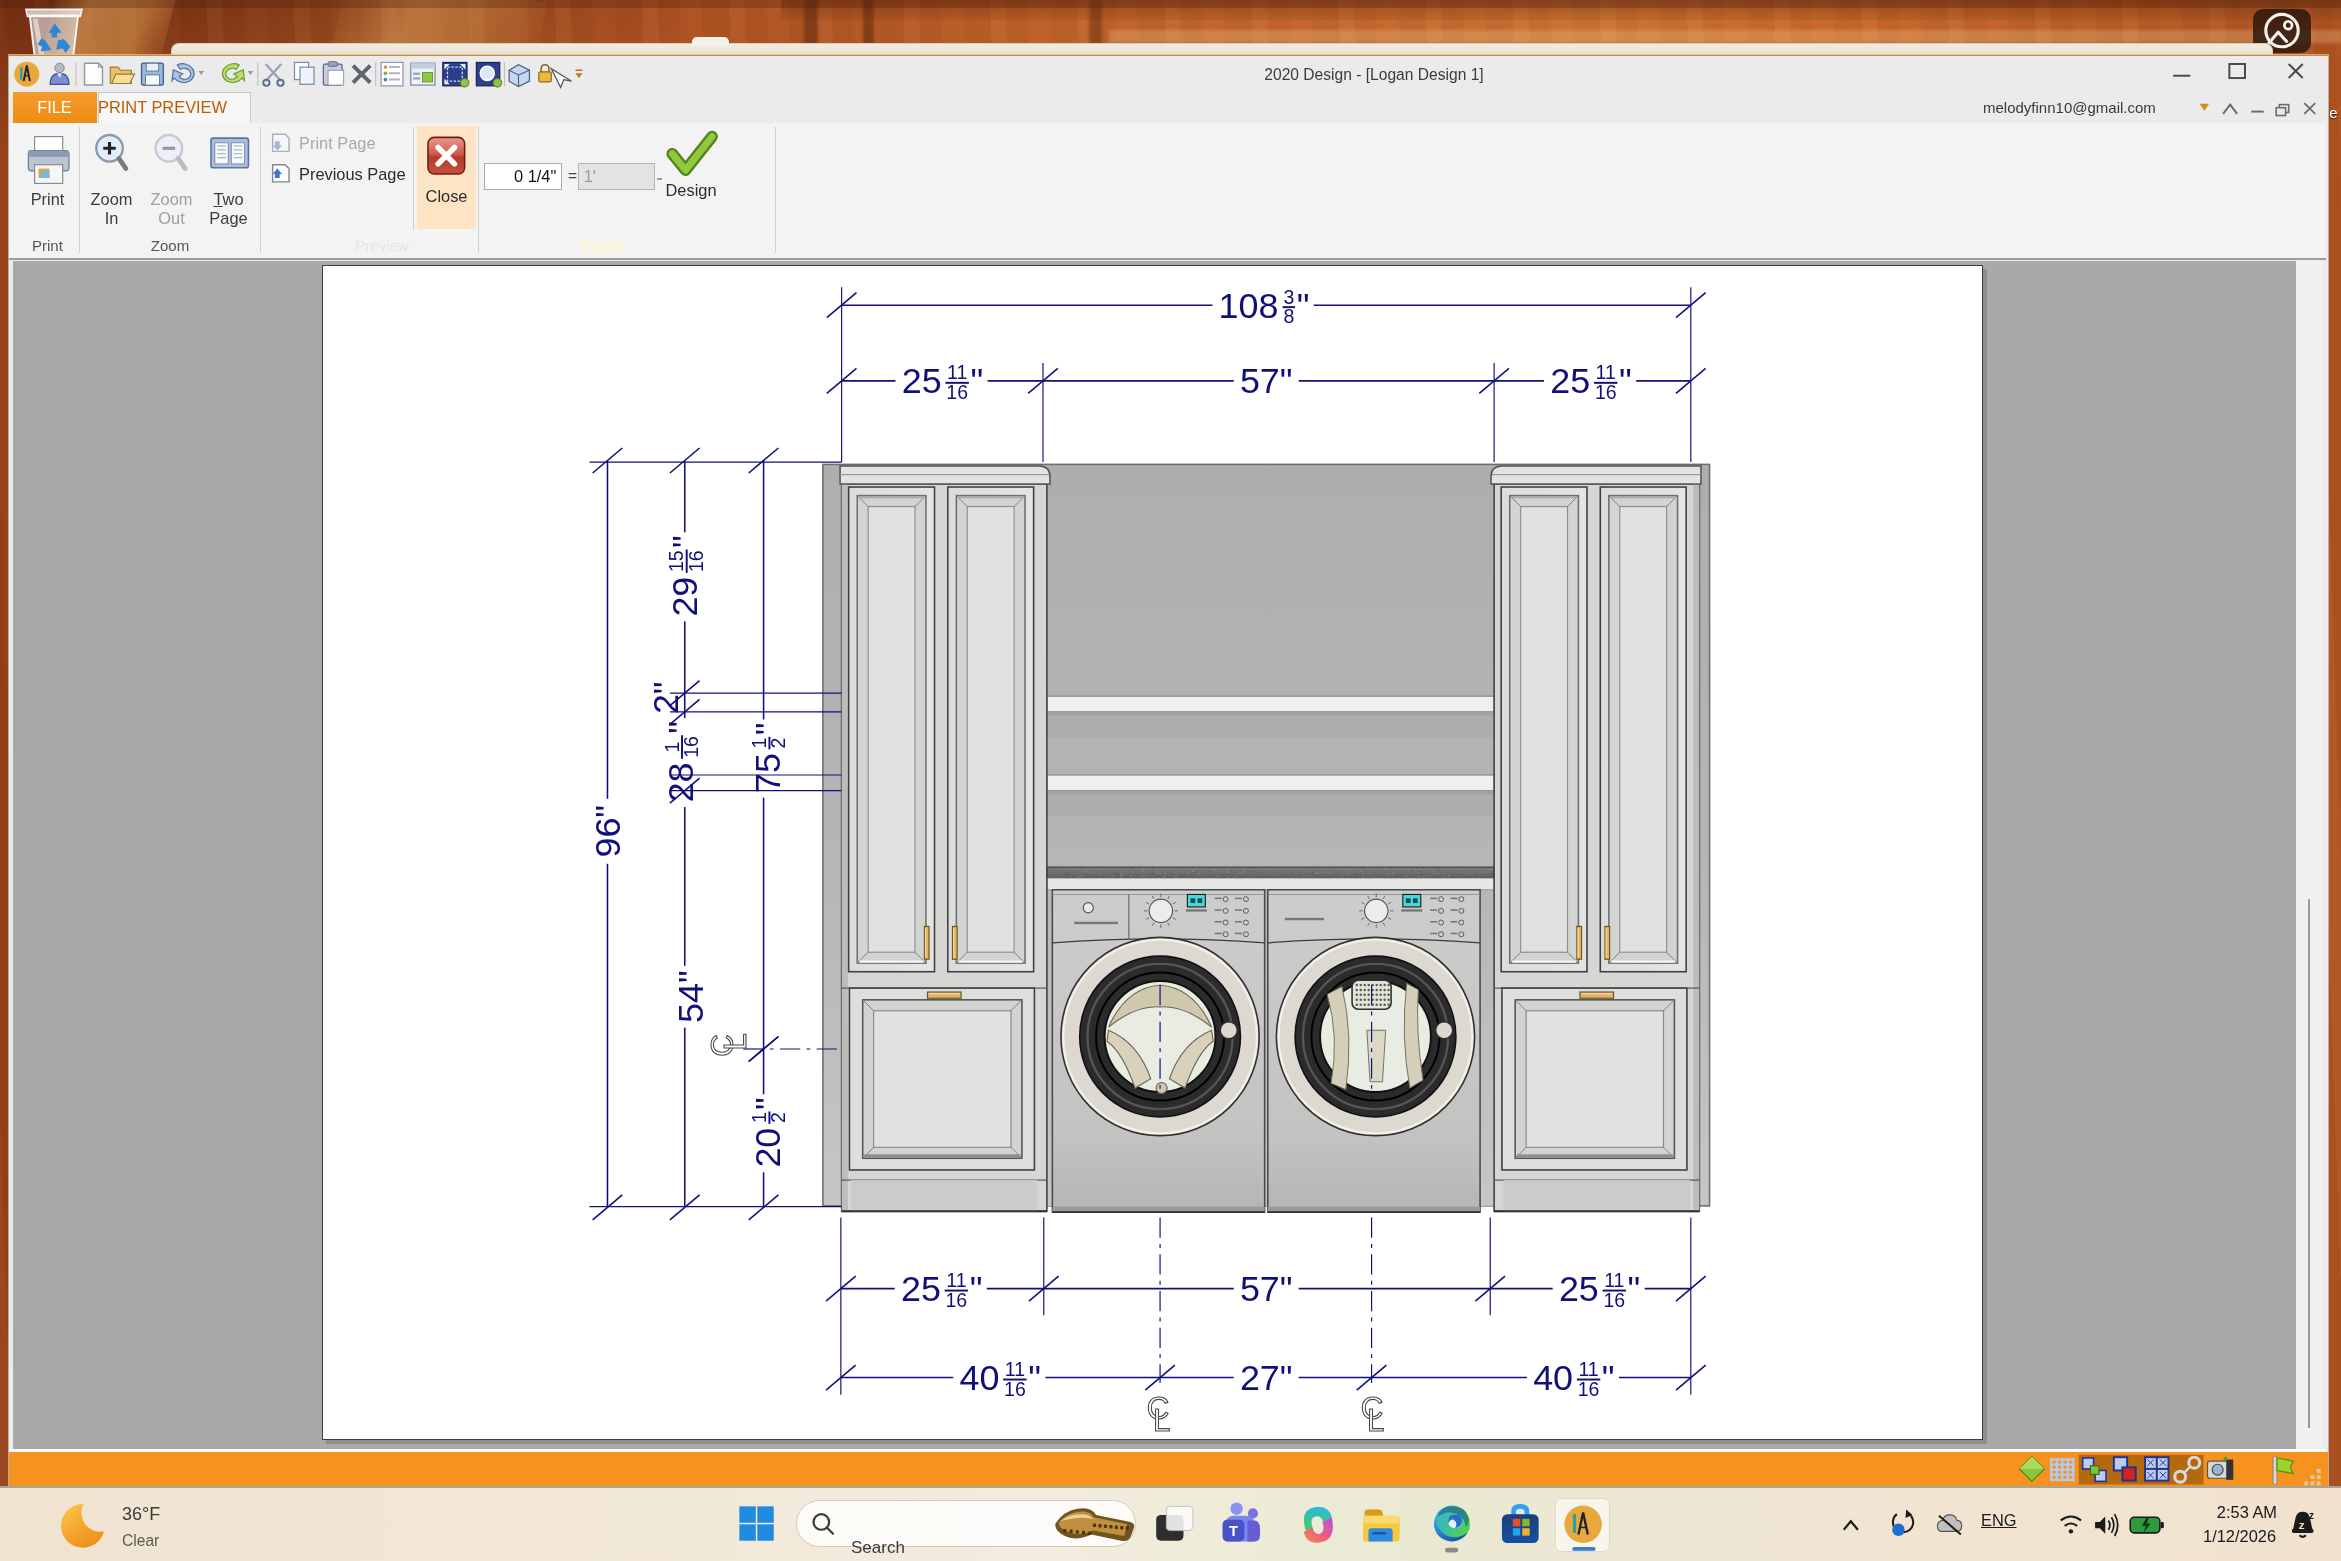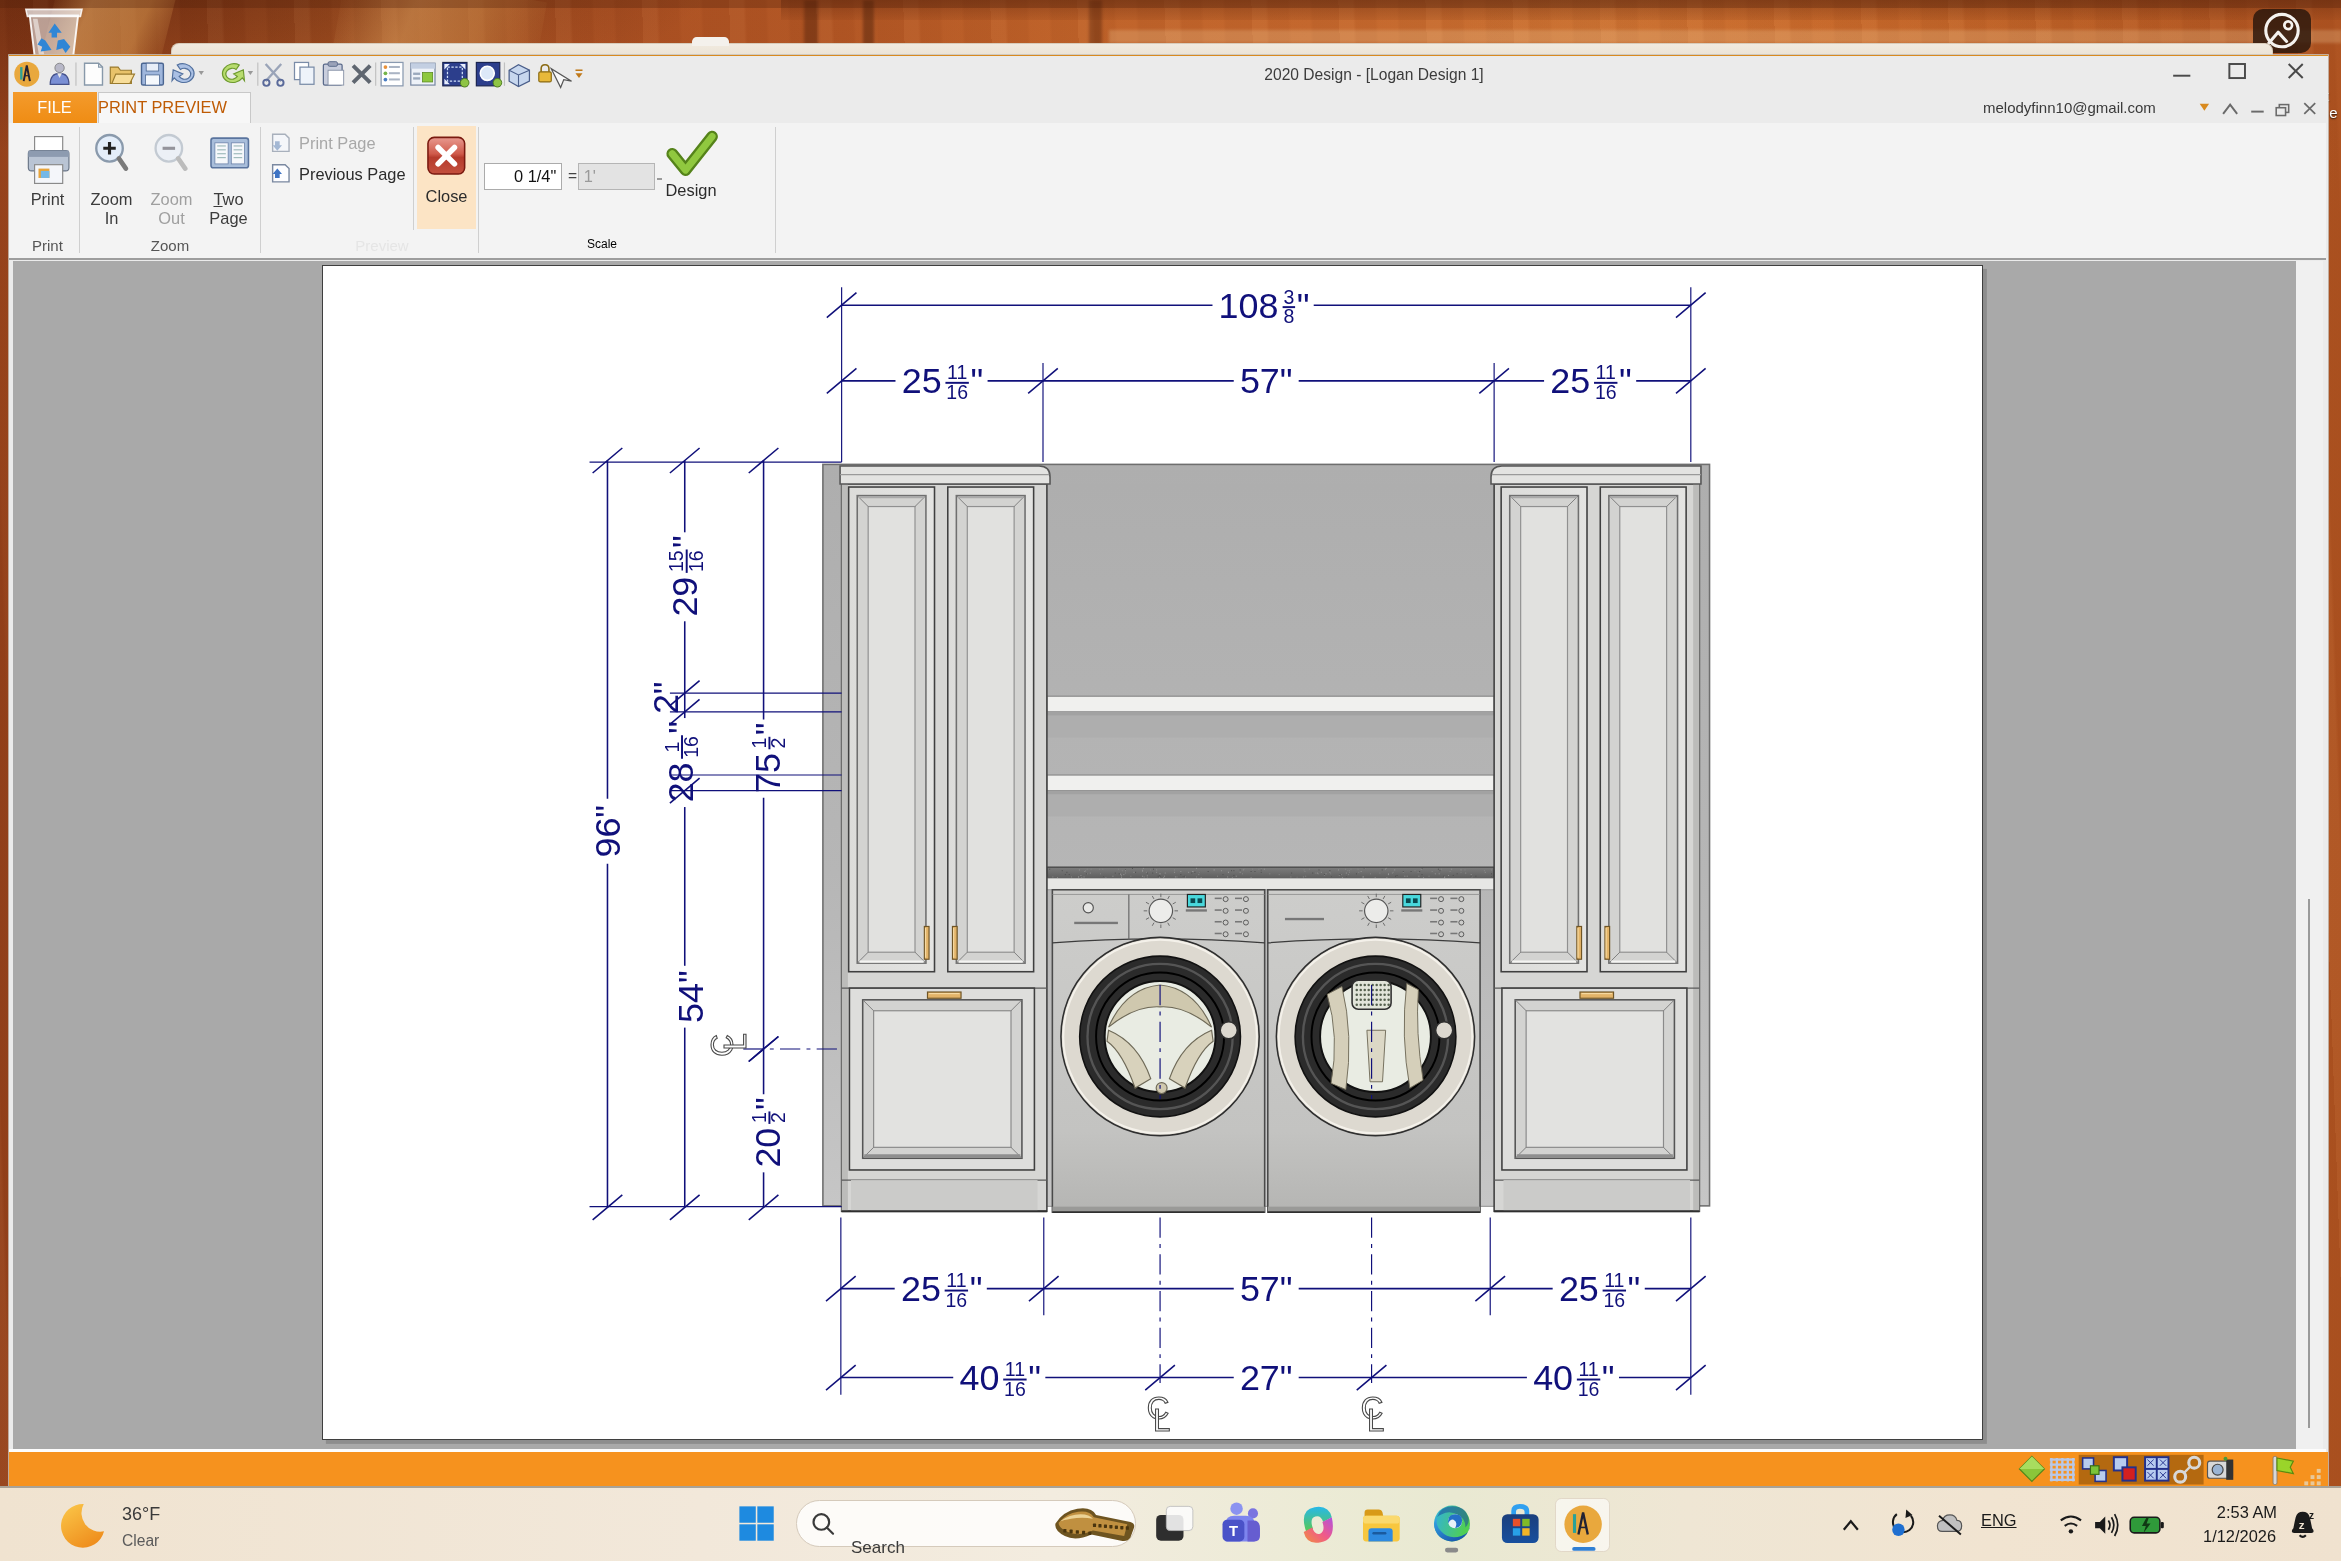--- a/index.html
+++ b/index.html
@@ -62,21 +62,21 @@
 <div class="abs" style="left:144px;top:209px;width:55px;text-align:center;font-size:16.4px;color:#9f9f9f;">Out</div>
 <div class="abs" style="left:201px;top:190px;width:55px;text-align:center;font-size:16.4px;color:#3c3c3c;"><span style="text-decoration:underline">T</span>wo</div>
 <div class="abs" style="left:201px;top:209px;width:55px;text-align:center;font-size:16.4px;color:#3c3c3c;">Page</div>
 <div class="abs" style="left:299px;top:134px;font-size:16.4px;color:#a8a8a8;">Print Page</div>
 <div class="abs" style="left:299px;top:165px;font-size:16.4px;color:#2c2c2c;">Previous Page</div>
 <div class="abs" style="left:419px;top:187px;width:55px;text-align:center;font-size:16.4px;color:#2c2c2c;">Close</div>
 <div class="abs" style="left:660px;top:181px;width:62px;text-align:center;font-size:16.4px;color:#2c2c2c;">Design</div>
 <div class="abs" style="left:16.4px;top:237px;width:62px;text-align:center;font-size:15px;color:#555;">Print</div>
 <div class="abs" style="left:139px;top:237px;width:62px;text-align:center;font-size:15px;color:#555;">Zoom</div>
 <div class="abs" style="left:343px;top:237px;width:78px;text-align:center;font-size:15px;color:#e5e5e5;">Preview</div>
-<div class="abs" style="left:571px;top:237px;width:62px;text-align:center;font-size:12px;color:#000000;">Scale</div>
+<div class="abs" style="left:571px;top:237px;width:62px;text-align:center;font-size:17px;color:#fef9c3;">Scale</div>
 <div class="abs" style="left:484px;top:163px;width:78px;height:26.5px;background:#fff;border:0.8px solid #ababab;font-size:16.4px;color:#111;text-align:right;line-height:25px;padding-right:4.7px;">0 1/4"</div>
 <div class="abs" style="left:568px;top:167px;font-size:15.6px;color:#444;">=</div>
 <div class="abs" style="left:578px;top:163px;width:77px;height:26.5px;background:#e3e3e3;border:0.8px solid #b5b5b5;font-size:16.4px;color:#9a9a9a;line-height:25px;padding-left:4.7px;">1'</div>
 <div class="abs" style="left:657px;top:178px;width:4.7px;height:1.6px;background:#9a9a9a;"></div>
 <div class="abs" style="left:12.5px;top:261px;width:2283px;height:1188px;background:#a9a9a9;"></div>
 <div class="abs" style="left:2296px;top:261px;width:27px;height:1188px;background:#f0f0f0;"></div>
 <div class="abs" style="left:2308px;top:899px;width:1.6px;height:529px;background:#9a9a9a;"></div>
 <div class="abs" style="left:9.4px;top:1449px;width:2317px;height:3.1px;background:#fdfdfd;"></div>
 <div class="abs" style="left:8.6px;top:1452px;width:2319px;height:34px;background:#f6921e;"></div>
 <div class="abs" style="left:0px;top:1486px;width:2342px;height:1.6px;background:#a9a296;"></div>

